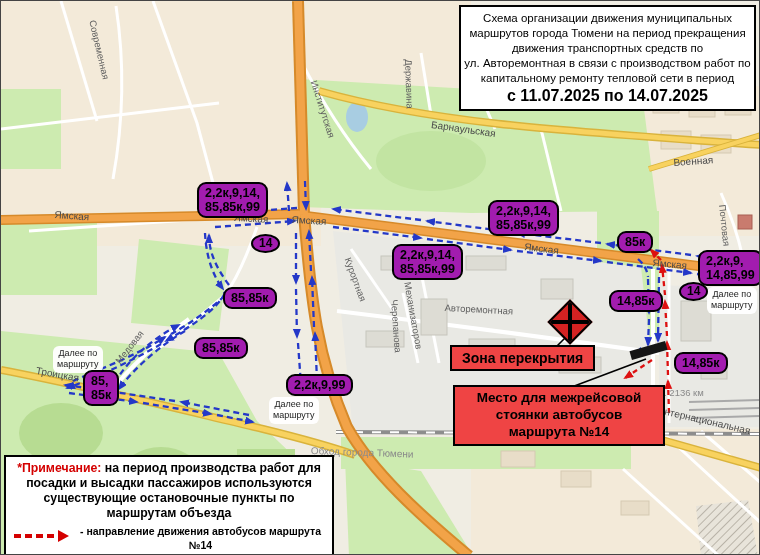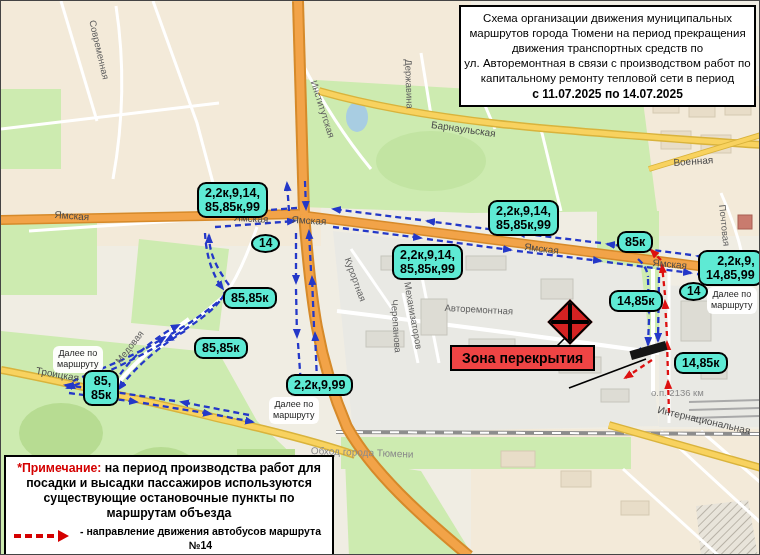--- a/index.html
+++ b/index.html
@@ -1,40 +1,40 @@
 <!DOCTYPE html>
 <html lang="ru"><head>
 <meta charset="utf-8">
 <style>
   html,body{margin:0;padding:0;background:#fff;font-family:"Liberation Sans",sans-serif;}
   #map{position:relative;width:760px;height:555px;overflow:hidden;border:1px solid #444;box-sizing:border-box;background:#f0ede3;}
   #map svg{position:absolute;left:0;top:0;}
-  .rl{position:absolute;background:#5eead4;border:2px solid #000;border-radius:9px;
-      font-weight:bold;font-size:12.5px;line-height:1.12;padding:2px 6px;text-align:right;
+  .rl{position:absolute;background:#a21caf;border:2px solid #000;border-radius:9px;
+      font-weight:bold;font-size:12.5px;line-height:1.12;padding:2px 6px;text-align:left;
       white-space:pre-line;color:#000;z-index:6;}
   .rl.oval{border-radius:50%;padding:1px 6px;font-size:12px;}
   .more{position:absolute;background:rgba(255,255,255,.95);color:#222;font-size:9px;line-height:1.25;
       padding:2px 4px;text-align:center;white-space:pre-line;z-index:5;border-radius:6px;}
   .st{position:absolute;font-size:9.5px;color:#5f5f5f;white-space:nowrap;transform-origin:0 0;z-index:3;}
   .st.onroad{color:#4a4a4a;font-size:10px;}
   .st.rail{color:#8a8a8a;}
   .callout{position:absolute;background:#ef4444;border:2px solid #000;color:#000;font-weight:bold;
       text-align:center;z-index:7;}
   #closure-box{left:449px;top:344px;font-size:14px;padding:3px 10px;}
   #parking-box{left:452px;top:384px;font-size:13.5px;width:196px;padding:3px 6px;line-height:1.25;}
   #closure-marker{position:absolute;left:553px;top:305px;width:28px;height:28px;transform:rotate(45deg);
       border:2px solid #000;z-index:4;
       background:linear-gradient(45deg,transparent 44%,#000 44% 56%,transparent 56%),
                  linear-gradient(-45deg,transparent 44%,#000 44% 56%,transparent 56%),#d42222;}
   #parking-marker{position:absolute;left:629px;top:345px;width:37px;height:9px;background:#151515;
       transform:rotate(-16deg);z-index:4;}
   #title-box{position:absolute;left:458px;top:4px;width:297px;background:#fff;border:2px solid #000;
       box-sizing:border-box;padding:4px 3px;text-align:center;z-index:8;color:#000;}
   #title-box .t-body{font-size:11.5px;line-height:1.3;white-space:pre-line;}
-  #title-box .t-dates{font-size:12px;font-weight:bold;margin-top:1px;}
+  #title-box .t-dates{font-size:16px;font-weight:bold;margin-top:1px;}
   #note-box{position:absolute;left:3px;top:454px;width:330px;background:#fff;border:2px solid #000;
       box-sizing:border-box;padding:4px 6px 5px;z-index:8;color:#000;}
   #note-box .n-p{font-size:12.3px;font-weight:bold;text-align:center;line-height:1.22;}
   #note-box .n-label{color:#d40000;}
   .legend-row{display:flex;align-items:flex-start;margin-top:4px;}
   .legend-arrow{display:flex;align-items:center;margin:5px 6px 0 2px;flex:0 0 auto;}
   .legend-dashes{width:44px;height:4px;
       background:repeating-linear-gradient(90deg,#d40000 0 7px,transparent 7px 11px);}
   .legend-tri{width:0;height:0;border-top:6px solid transparent;border-bottom:6px solid transparent;
       border-left:11px solid #d40000;}
@@ -259,20 +259,21 @@
 маршруту</div>
   <div class="more" style="left:268px;top:396px;">Далее по
 маршруту</div>
   <div class="more" style="left:706px;top:286px;">Далее по
 маршруту</div>
 
   <div id="closure-marker"></div>
   <div id="parking-marker"></div>
 
   <div id="closure-box" class="callout">Зона перекрытия</div>
+  <div id="parking-box" class="callout">Место для межрейсовой стоянки автобусов маршрута №14</div>
 
   <div id="title-box">
     <div class="t-body">Схема организации движения муниципальных маршрутов города Тюмени на период прекращения движения транспортных средств по
 ул. Авторемонтная в связи с производством работ по капитальному ремонту тепловой сети в период</div>
     <div class="t-dates">с 11.07.2025 по 14.07.2025</div>
   </div>
 
   <div id="note-box">
     <div class="n-p">
       <span class="n-label">*Примечание:</span>

